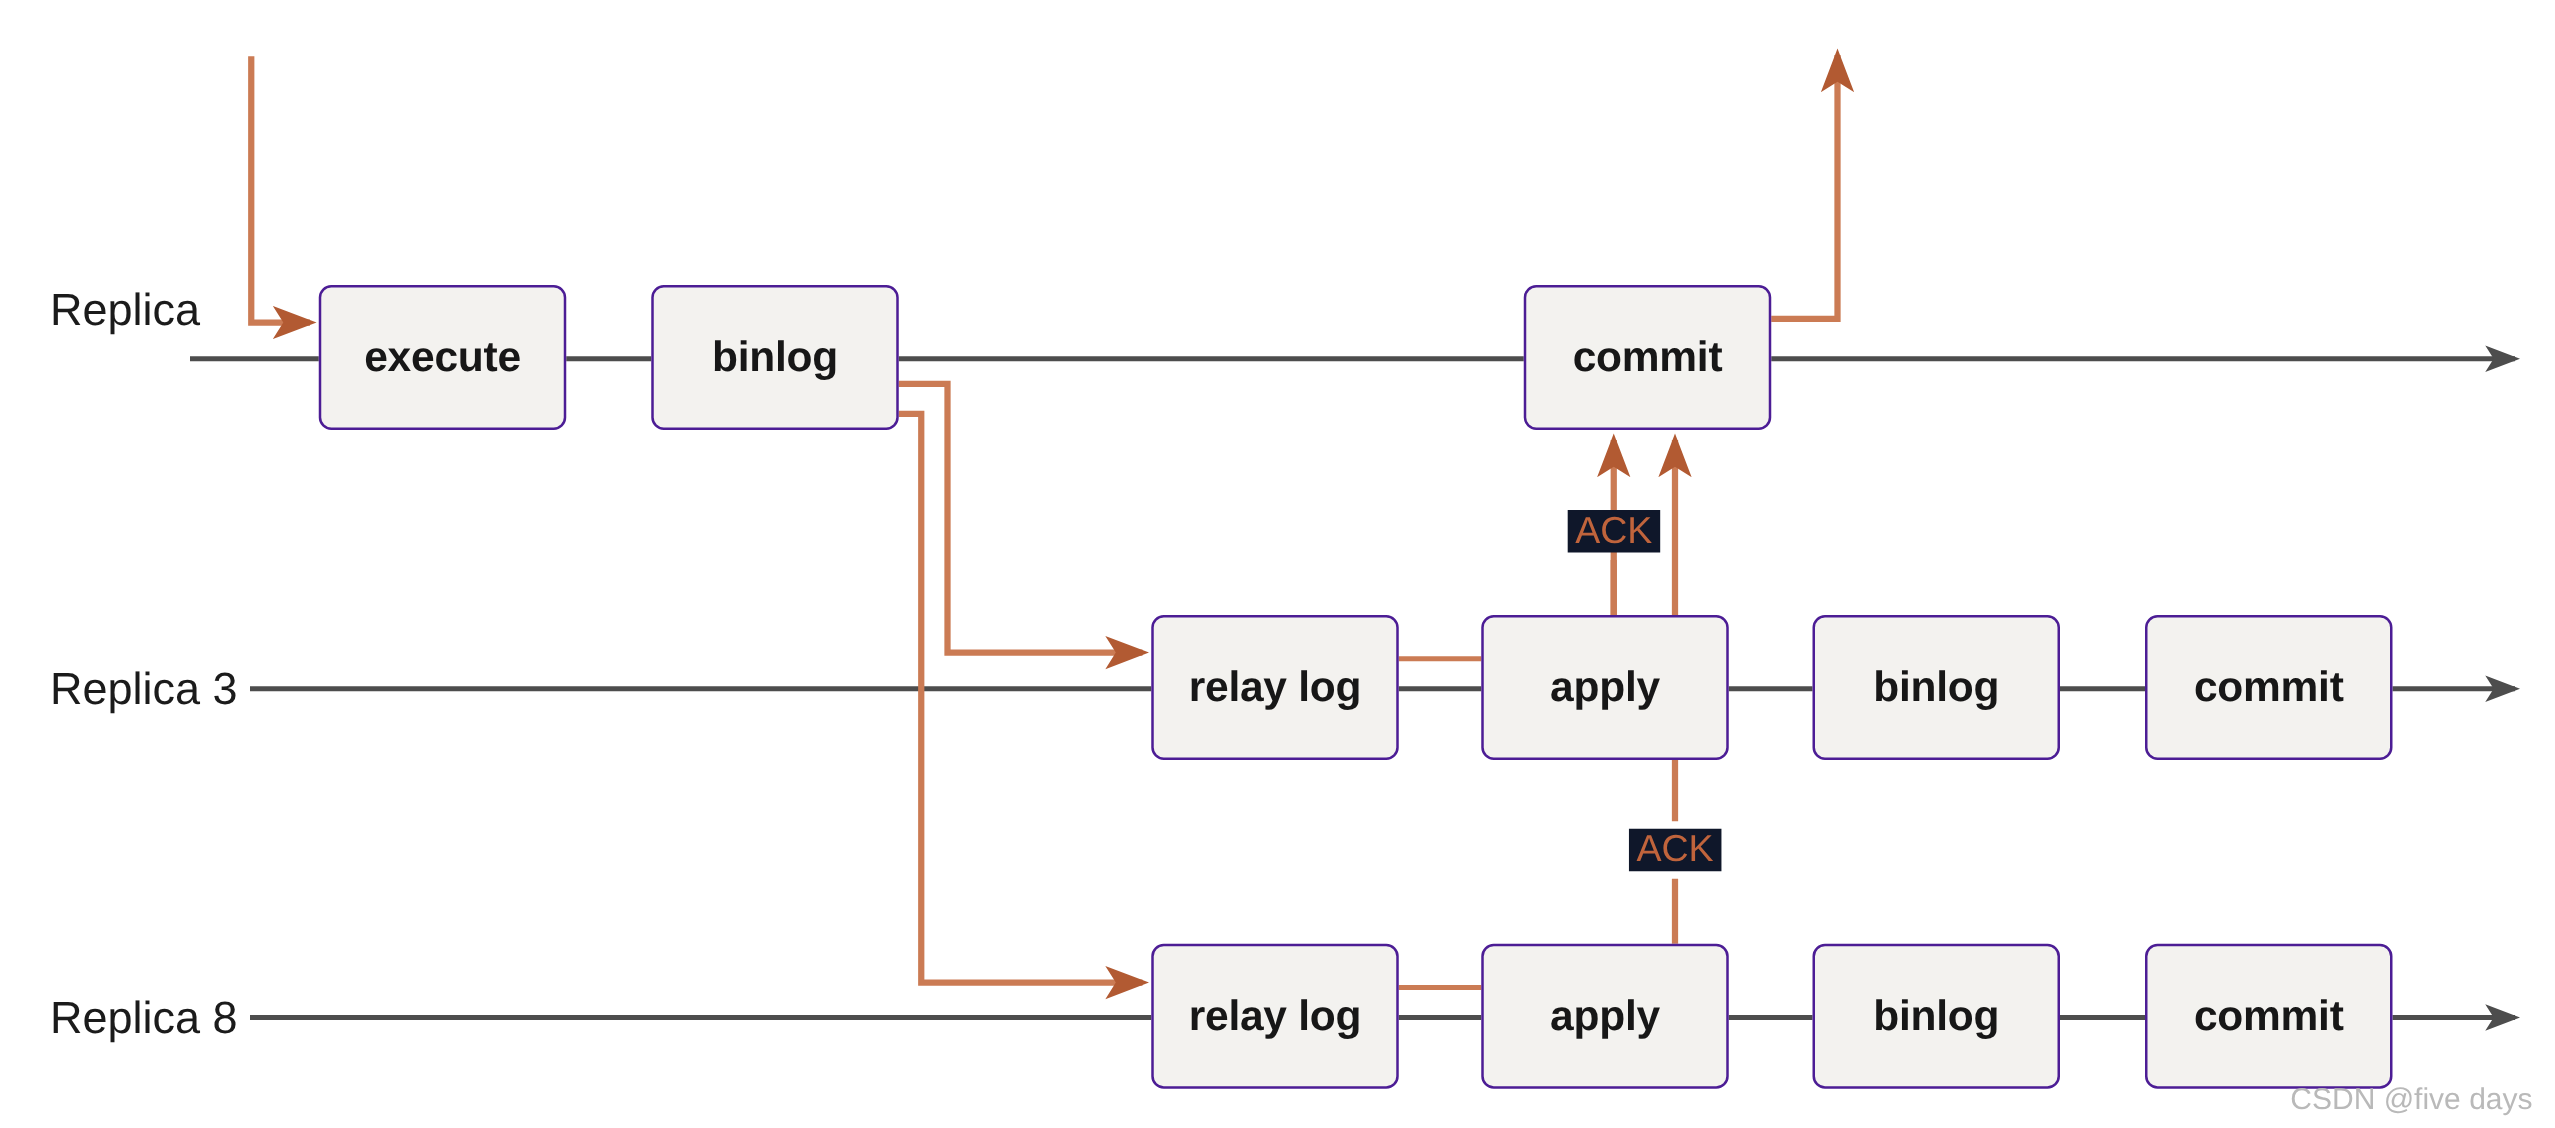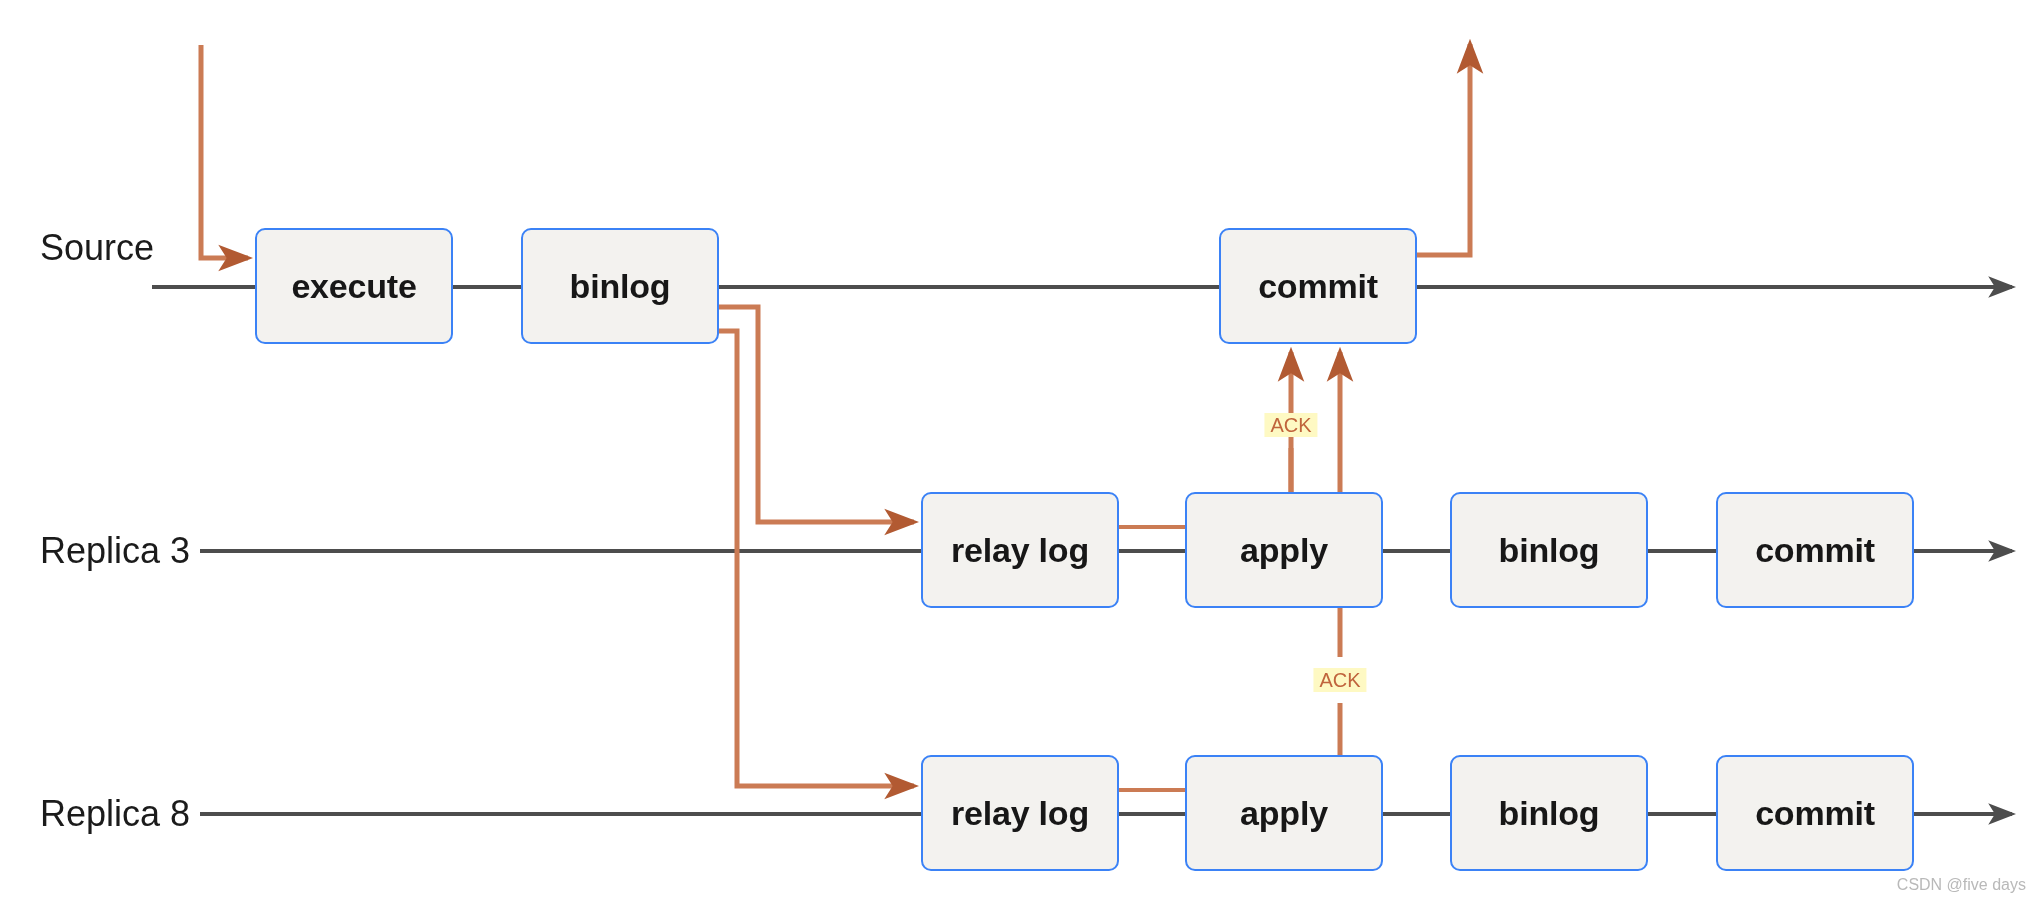--- a/index.html
+++ b/index.html
@@ -27,51 +27,51 @@
     font-size: 36px;
     color: #1b1b1b;
     font-family: "Liberation Sans", sans-serif;
     white-space: nowrap;
     line-height: 1;
     transform: translateY(-50%);
   }
   .node-box {
     position: absolute;
     background: #f3f2ef;
-    border: 2px solid #3b82f6;
+    border: 2px solid #4c1d95;
     border-radius: 10px;
     box-sizing: border-box;
     display: flex;
     align-items: center;
     justify-content: center;
   }
   .node-label {
     font-size: 34px;
     font-weight: bold;
     color: #171717;
     font-family: "Liberation Sans", sans-serif;
     white-space: nowrap;
     letter-spacing: -0.2px;
   }
   .ack-label {
     position: absolute;
-    font-size: 20px;
+    font-size: 30px;
     color: #c0643c;
     font-family: "Liberation Sans", sans-serif;
     white-space: nowrap;
-    background: #fef9c3;
+    background: #0f172a;
     padding: 2px 6px;
     transform: translate(-50%, -50%);
     line-height: 1;
   }
   .watermark {
     position: absolute;
     right: 18px;
     bottom: 8px;
-    font-size: 16px;
+    font-size: 24px;
     color: #b9b9b9;
     font-family: "Liberation Sans", sans-serif;
     white-space: nowrap;
   }
 </style>
 </head>
 <body>
 
 <div id="canvas">
 
@@ -122,21 +122,21 @@
 
     <path d="M 1291 492 L 1291 352" fill="none" stroke="#cb7b54" stroke-width="5" marker-end="url(#arrow-orange)"></path>
     <path d="M 1291 492 L 1291 448" fill="none" stroke="#cb7b54" stroke-width="5"></path>
 
     <path d="M 1340 755 L 1340 703" fill="none" stroke="#cb7b54" stroke-width="5"></path>
     <path d="M 1340 657 L 1340 352" fill="none" stroke="#cb7b54" stroke-width="5" marker-end="url(#arrow-orange)"></path>
 
     <path d="M 1417 255 L 1470 255 L 1470 44" fill="none" stroke="#cb7b54" stroke-width="5" marker-end="url(#arrow-orange)"></path>
   </svg>
 
-  <div class="lane-label" style="left:40px; top:248px;">Source</div>
+  <div class="lane-label" style="left:40px; top:248px;">Replica</div>
   <div class="lane-label" style="left:40px; top:551px;">Replica 3</div>
   <div class="lane-label" style="left:40px; top:814px;">Replica 8</div>
 
   <div class="node-box" style="left:255px; top:228px; width:198px; height:116px;">
     <span class="node-label">execute</span>
   </div>
   <div class="node-box" style="left:521px; top:228px; width:198px; height:116px;">
     <span class="node-label">binlog</span>
   </div>
   <div class="node-box" style="left:1219px; top:228px; width:198px; height:116px;">

